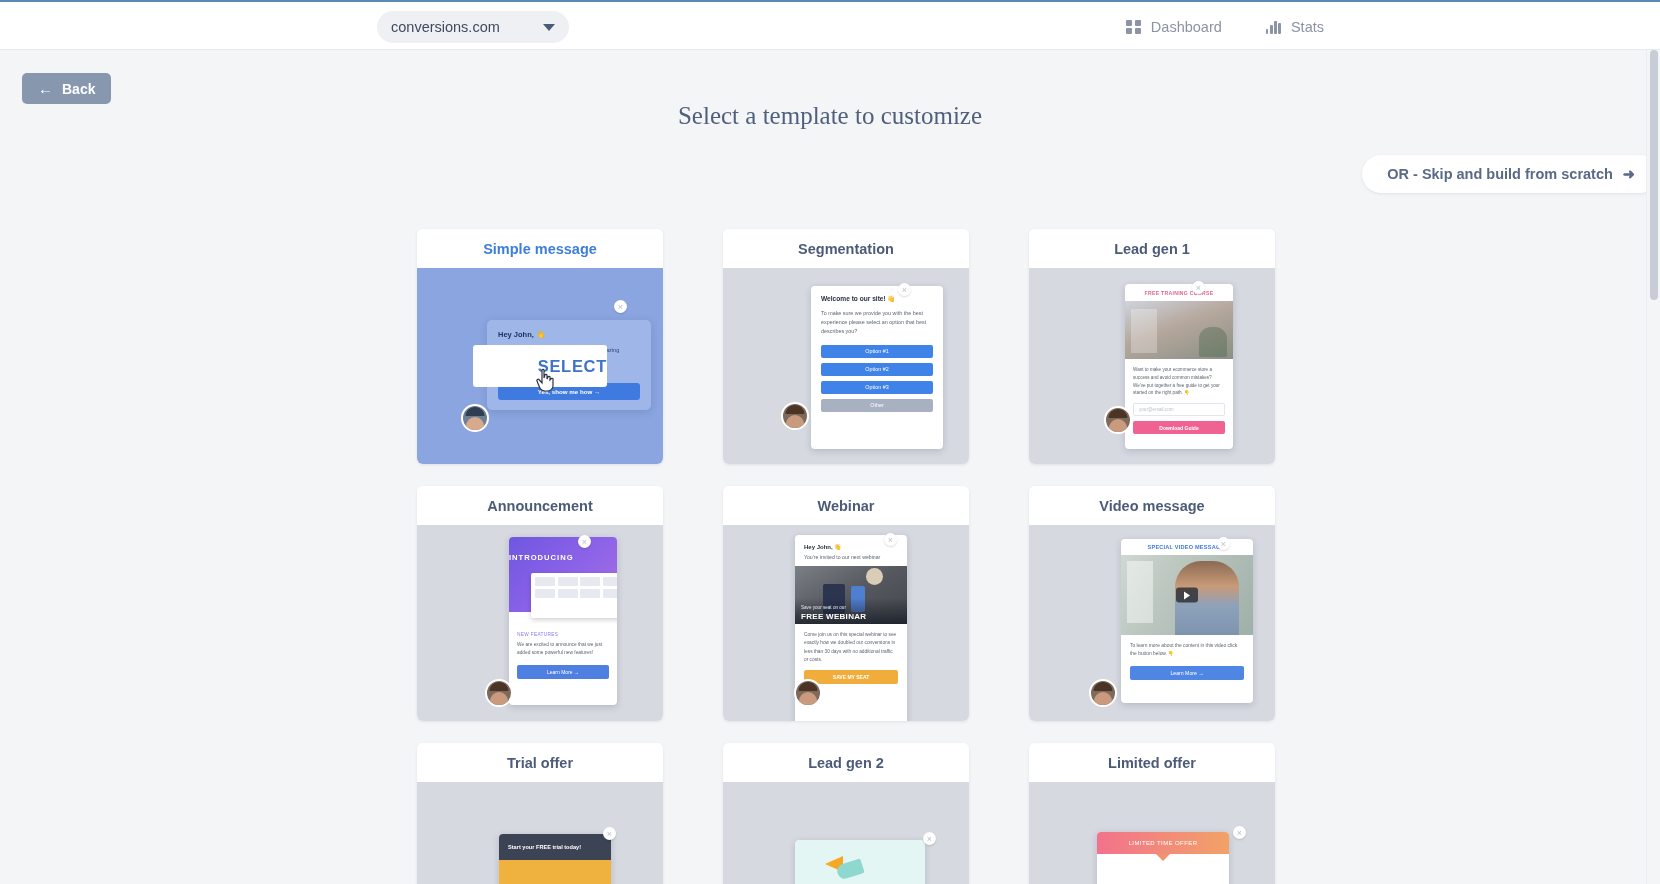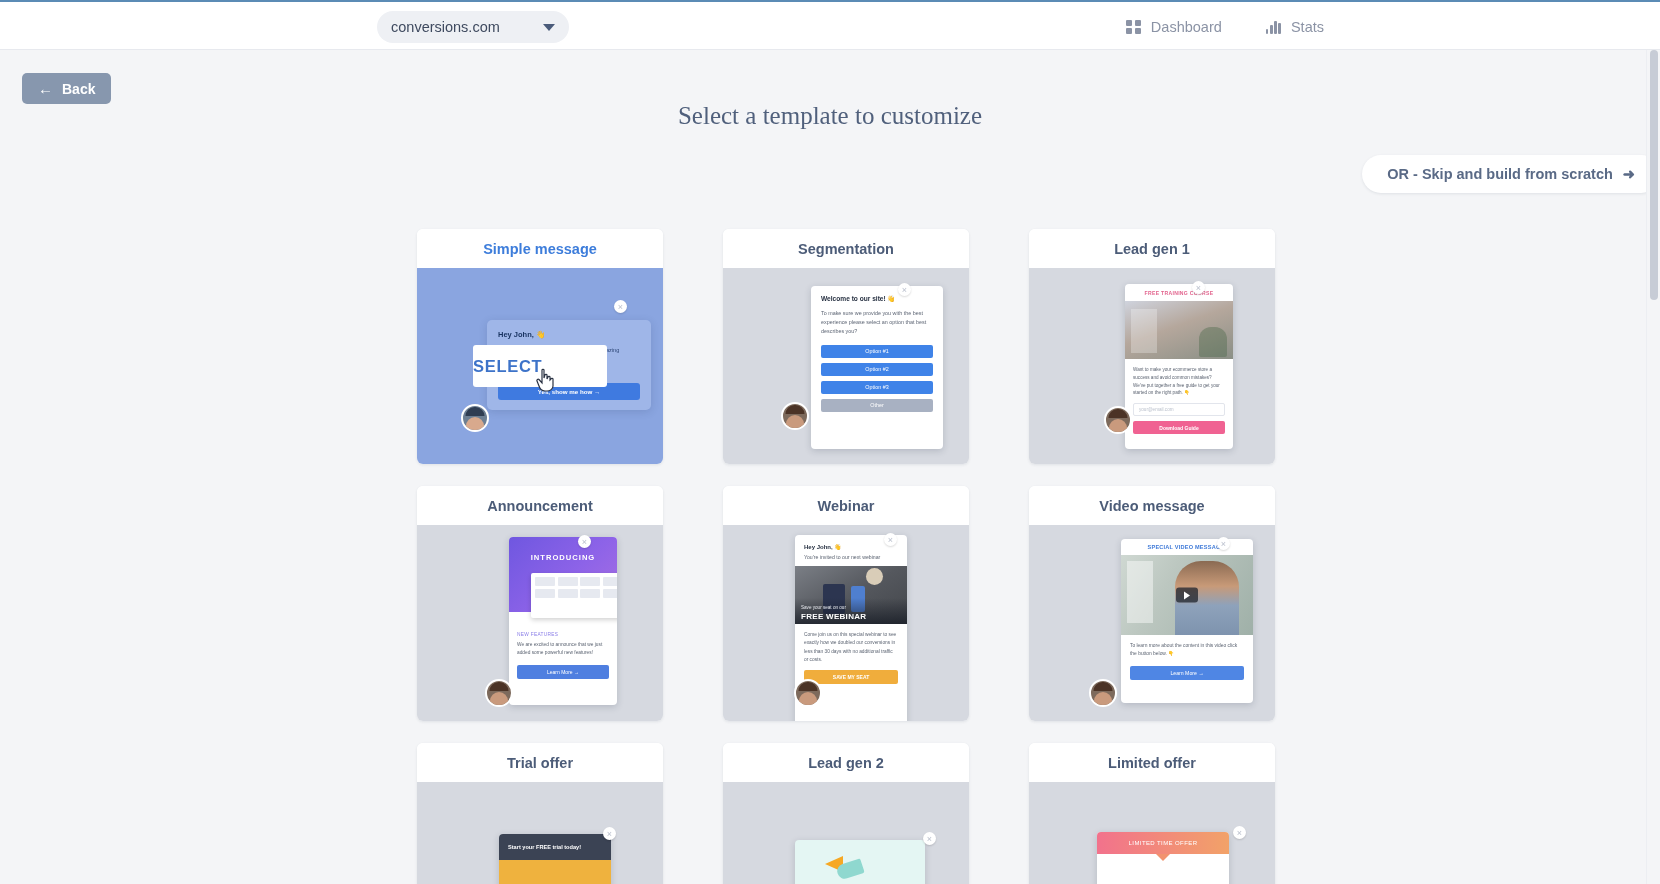--- a/index.html
+++ b/index.html
@@ -132,21 +132,21 @@
     width: 19px; height: 9px; background: #3d3franchise; border-radius: 9px 9px 0 0;
   }
   .avatar.a-blue { background: #6d7f93; }
   .avatar.a-blue .face { background: #d8a98d; }
 
   
   .select-overlay {
     position: absolute; left: 50%; top: 50%;
     transform: translate(-50%,-50%);
     width: 134px; height: 42px; background: #fff; border-radius: 3px;
-    display: flex; align-items: center; justify-content: flex-start;
+    display: flex; align-items: center; justify-content: flex-end;
     font-size: 16.5px; letter-spacing: .7px; color: #3d73c9; font-weight: bold;
     z-index: 10;
   }
   .cursor-hand {
     position: absolute; left: 50%; top: 50%; margin-left: -4px; margin-top: 2px;
     z-index: 11;
   }
 
   
   .mini {
@@ -202,21 +202,21 @@
     color:#fff; font-size:5px; display:flex; align-items:center; justify-content:center; font-weight:bold;
   }
 
   
   .t4 { left: 92px; top: 12px; width: 108px; height: 168px; }
   .t4 .hero {
     height: 75px; background: linear-gradient(135deg,#6f57e0 0%, #8d63e8 55%, #a86fe2 100%);
     position: relative;
   }
   .t4 .hero .title {
-    position:absolute; left:0; right:0; top: 16px; text-align:center;
+    position:absolute; left:0; right:0; top: 16px; 
     color:#fff; font-size:7.6px; letter-spacing:1px; font-weight:bold;
   }
   .t4 .hero .dash {
     position:absolute; left:22px; right:-10px; top: 36px; height: 45px;
     background:#fff; border-radius:2px; box-shadow:0 2px 5px rgba(0,0,0,.18);
     padding: 4px;
   }
   .t4 .hero .dash .bar { height:3px; background:#edeff4; border-radius:1px; margin-bottom:3px; width:70%; }
   .t4 .hero .dash .tiles { display:grid; grid-template-columns: repeat(4,1fr); gap:2.5px; }
   .t4 .hero .dash .tiles i { display:block; height:9px; background:#e6e9f0; border-radius:1px; }

